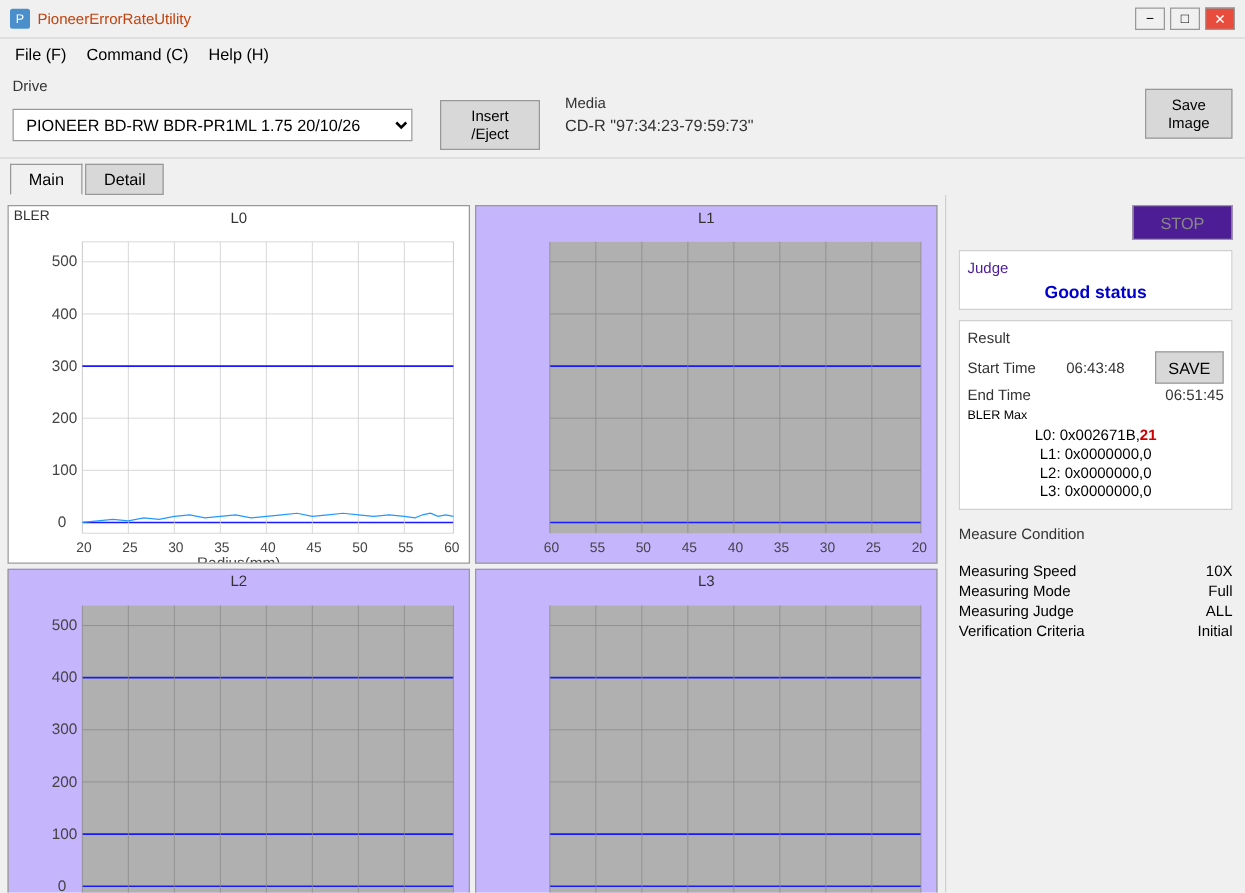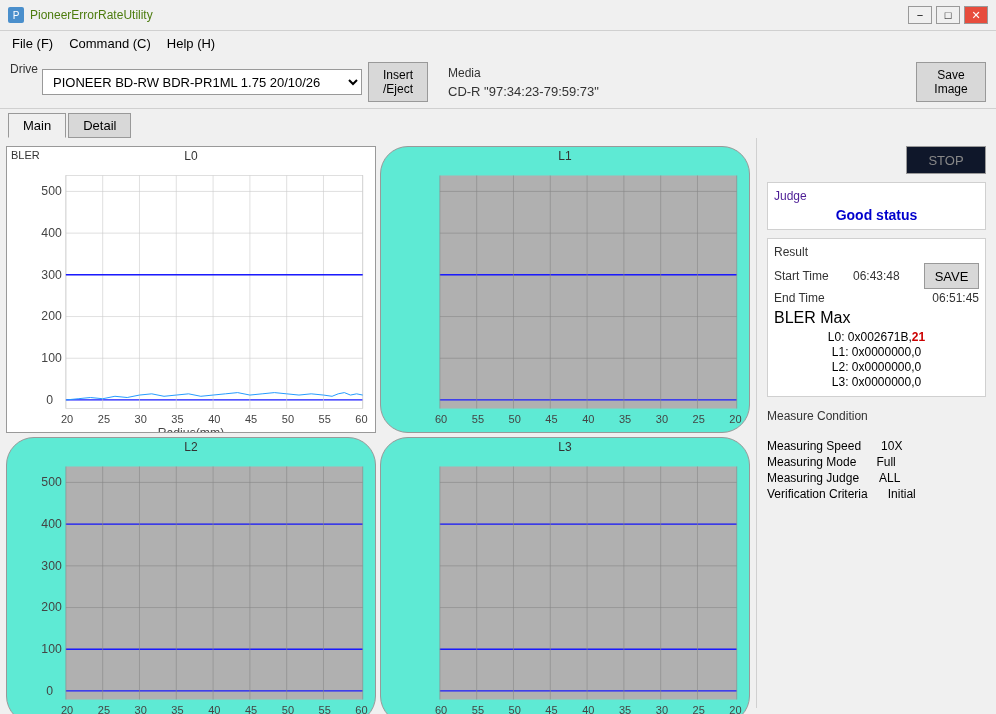--- a/index.html
+++ b/index.html
@@ -30,21 +30,21 @@
       background: #4a8fcc;
       border-radius: 2px;
       font-size: 10px;
       display: flex;
       align-items: center;
       justify-content: center;
       color: white;
     }
     .title-text {
       font-size: 12px;
-      color: #4d7c0f;
+      color: #c2410c;
       text-align: center;
     }
     .title-controls {
       display: flex;
       gap: 4px;
     }
     .title-btn {
       width: 24px;
       height: 18px;
       background: #f0f0f0;
@@ -70,42 +70,43 @@
     .toolbar {
       display: flex;
       align-items: center;
       padding: 6px 10px;
       background: #f0f0f0;
       gap: 20px;
       border-bottom: 1px solid #d0d0d0;
     }
     .toolbar-section {
       display: flex;
+      flex-direction: column;
       gap: 4px;
       justify-content: center;
     }
     .toolbar-label {
       font-size: 12px;
       color: #333;
     }
     .toolbar-row {
       display: flex;
       align-items: center;
-      gap: 6px;
+      gap: 22px;
     }
     .drive-select {
       width: 320px;
       height: 26px;
       padding: 2px 6px;
       background: white;
       border: 1px solid #999;
       font-size: 13px;
     }
     .insert-eject-btn {
-      width: 60px;
+      width: 80px;
       height: 40px;
       background: #d8d8d8;
       border: 1px solid #999;
       cursor: pointer;
       font-size: 12px;
       text-align: center;
       display: flex;
       align-items: center;
       justify-content: center;
       line-height: 1.2;
@@ -181,39 +182,38 @@
       top: 2px;
       left: 4px;
       font-size: 11px;
       color: #333;
     }
     .chart-svg {
       width: 100%;
       height: 100%;
     }
     .chart-gray {
-      background: #5eead4;
-      border-radius: 28px;
+      background: #c4b5fd;
     }
     .chart-white {
       background: white;
     }
     .sidebar {
       width: 240px;
       background: #f0f0f0;
       padding: 8px 10px;
       border-left: 1px solid #d0d0d0;
       display: flex;
       flex-direction: column;
       gap: 8px;
     }
     .stop-btn {
       width: 80px;
       height: 28px;
-      background: #0f172a;
+      background: #4c1d95;
       border: 1px solid #999;
       cursor: pointer;
       font-size: 13px;
       align-self: flex-end;
       color: #888;
     }
     .judge-section {
       border: 1px solid #d0d0d0;
       padding: 6px;
       background: white;
@@ -267,23 +267,23 @@
     .measure-section {
       margin-top: 4px;
     }
     .measure-title {
       font-size: 12px;
       color: #333;
       margin-bottom: 16px;
     }
     .measure-row {
       display: flex;
+      justify-content: space-between;
       font-size: 12px;
       margin-bottom: 2px;
-      gap: 20px;
     }
     .y-axis-label {
       font-size: 10px;
       fill: #444;
     }
   </style>
 </head>
 <body>
 
 <div class="title-bar">
@@ -518,21 +518,21 @@
       <div class="result-row">
         <span class="result-key">Start Time</span>
         <span class="result-val">06:43:48</span>
         <button class="save-btn">SAVE</button>
       </div>
       <div class="result-row">
         <span class="result-key">End Time</span>
         <span class="result-val">06:51:45</span>
       </div>
       <div class="bler-max-section">
-        <div style="font-size:16px;margin-bottom:3px;">BLER Max</div>
+        <div style="font-size:10px;margin-bottom:3px;">BLER Max</div>
         <div class="bler-row">
           <span>L0: 0x002671B,</span>
           <span class="bler-highlight">21</span>
         </div>
         <div class="bler-row">
           <span>L1: 0x0000000,</span>
           <span>0</span>
         </div>
         <div class="bler-row">
           <span>L2: 0x0000000,</span>

